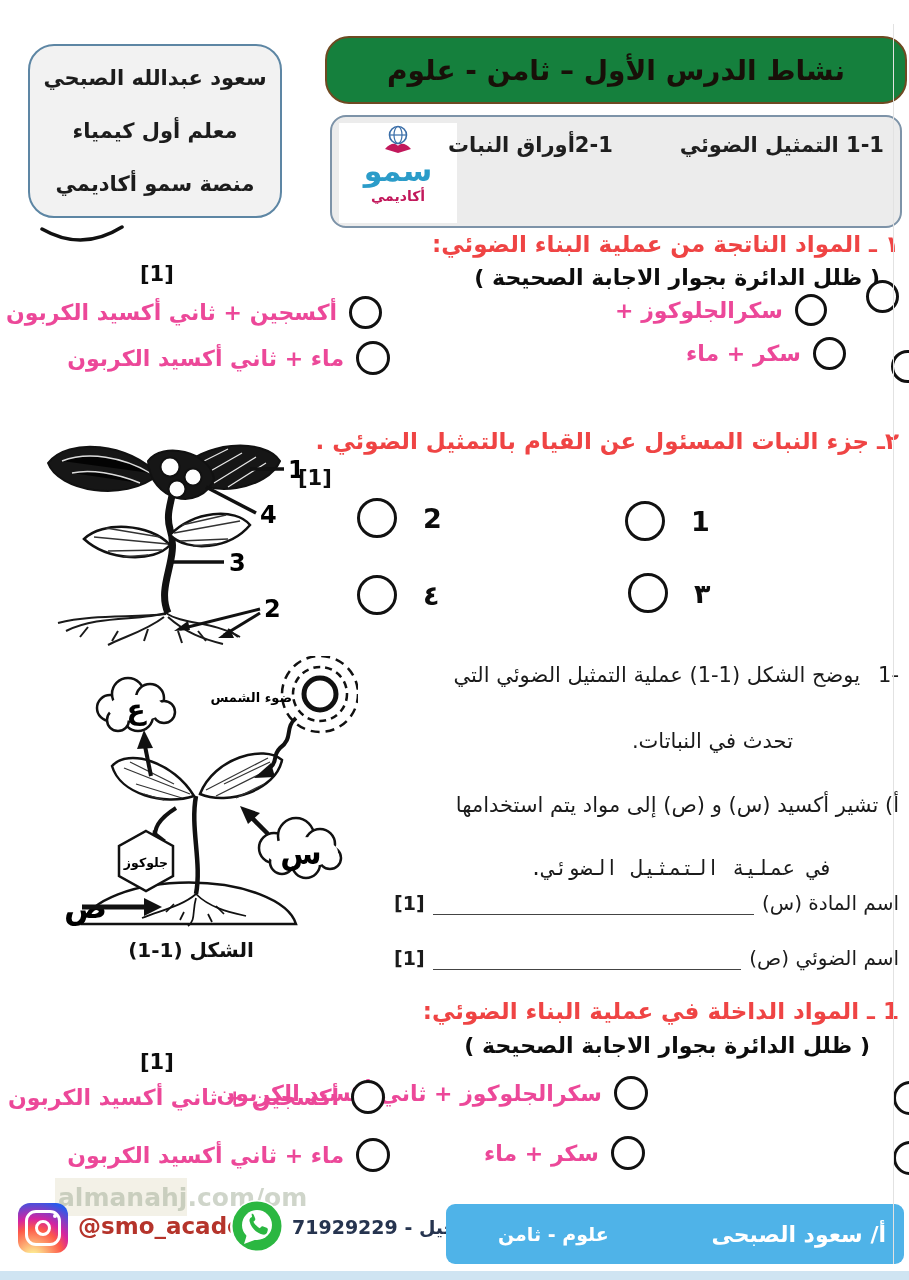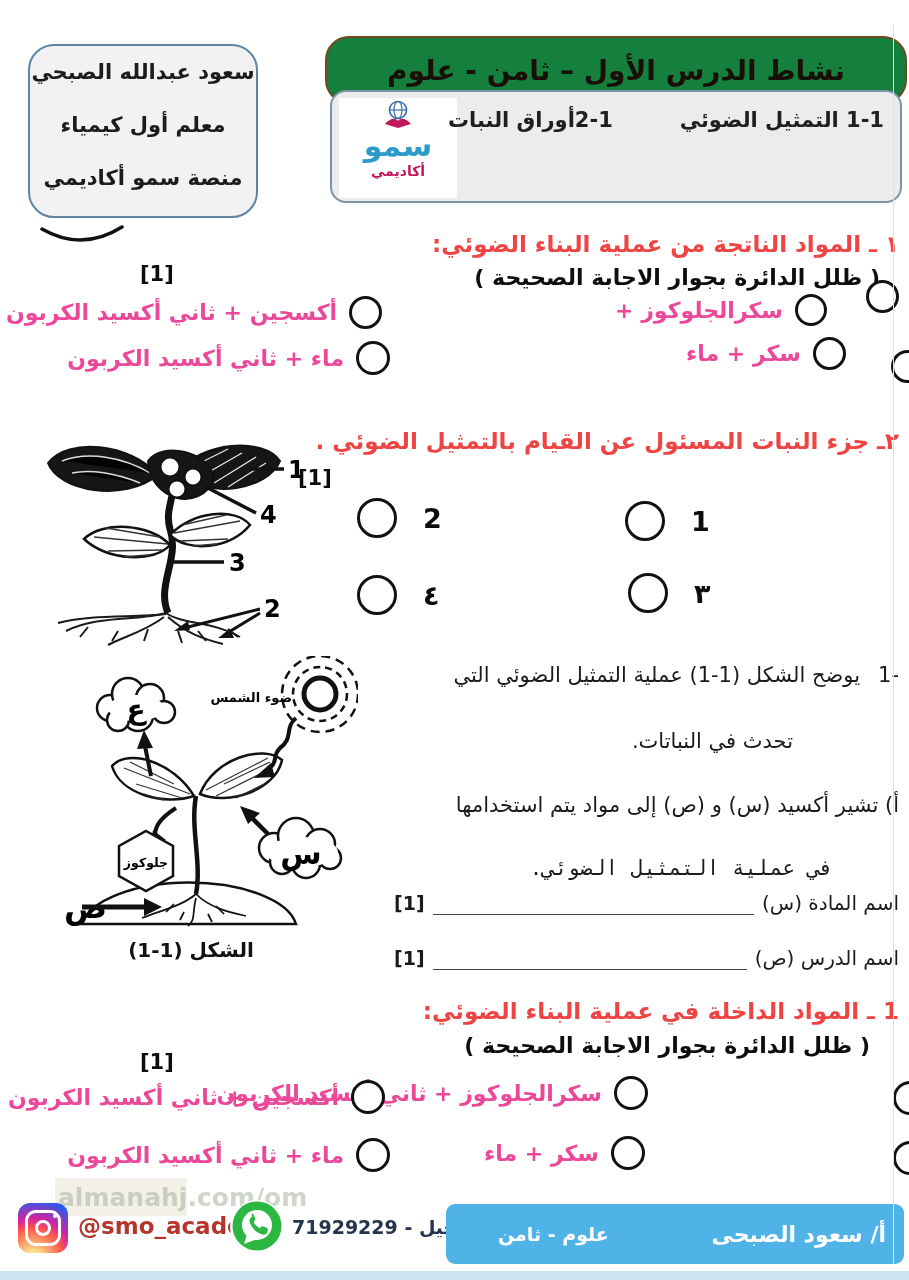--- a/index.html
+++ b/index.html
@@ -4,25 +4,25 @@
 <style>
   html,body{margin:0;padding:0;background:#ffffff;}
   .page{position:relative;width:909px;height:1280px;background:#fff;overflow:hidden;
         font-family:"DejaVu Sans",sans-serif;color:#111;}
   .abs{position:absolute;}
   
   .header-bar{position:absolute;left:325px;top:36px;width:578px;height:64px;background:#15803d;
               border:2.5px solid #6e4a22;border-radius:24px;display:flex;align-items:center;justify-content:center;}
   .header-bar .t{font-size:28px;font-weight:bold;color:#181008;}
   
-  .teacher-card{position:absolute;left:28px;top:44px;width:230px;height:174px;background:#f2f2f2;
-                border:2px solid #5d86a4;border-radius:26px;text-align:center;box-sizing:border-box;}
+  .teacher-card{position:absolute;left:28px;top:44px;width:254px;height:174px;background:#f2f2f2;
+                border:2px solid #5d86a4;border-radius:26px;text-align:center;padding-top:6px;box-sizing:border-box;}
   .teacher-card div{font-size:21px;font-weight:bold;line-height:53px;color:#1c1c1c;}
   
-  .topic-box{position:absolute;left:330px;top:90px;width:572px;height:113px;background:#ececec;
+  .topic-box{position:absolute;left:330px;top:115px;width:572px;height:113px;background:#ececec;
              border:2px solid #7d93a8;border-radius:16px;box-sizing:border-box;}
   .logo-card{position:absolute;left:7px;top:6px;width:118px;height:100px;background:#fff;text-align:center;overflow:hidden;}
   .logo-brand{font-size:30px;font-weight:bold;color:#2B9CC9;line-height:32px;margin-top:-2px;}
   .logo-sub{font-size:14px;font-weight:bold;color:#C2185B;line-height:18px;}
   .topic-line1{position:absolute;right:16px;top:16px;width:436px;display:flex;direction:rtl;
                justify-content:space-between;font-size:21px;font-weight:bold;color:#1f1f1f;}
   .topic-line2{position:absolute;right:16px;top:64px;direction:rtl;font-size:21px;font-weight:bold;color:#1f1f1f;}
   
   .qt{position:absolute;direction:rtl;font-weight:bold;font-size:23px;color:#ef4444;white-space:nowrap;}
   .qi{position:absolute;direction:rtl;font-weight:bold;font-size:22px;color:#0d0d0d;white-space:nowrap;}
@@ -279,21 +279,21 @@
   <div class="ps" style="right:116px;top:729px;">تحدث في النباتات.</div>
   <div class="ps" style="right:10px;top:793px;">أ)  تشير أكسيد (س) و (ص) إلى مواد يتم استخدامها</div>
   <div class="ps" style="right:76px;top:856px;font-family:Liberation Mono, monospace;">في عملية التمثيل الضوئي.</div>
 
   <div class="field" style="right:10px;top:891px;">
     <span class="lbl">اسم المادة (س)</span>
     <span class="line"></span>
     <span class="mk">[1]</span>
   </div>
   <div class="field" style="right:10px;top:946px;">
-    <span class="lbl">اسم الدرس (ص)</span>
+    <span class="lbl">اسم الضوئي (ص)</span>
     <span class="line"></span>
     <span class="mk">[1]</span>
   </div>
 
   <div class="qt" style="right:10px;top:998px;text-align:right;">1 ـ المواد الداخلة في عملية البناء الضوئي:</div>
   <div class="qi" style="right:39px;top:1033px;">( ظلل الدائرة بجوار الاجابة الصحيحة )</div>
   <span class="circle lone" style="left:893px;top:1081px;width:34px;height:34px;"></span>
   <span class="circle lone" style="left:893px;top:1141px;width:34px;height:34px;"></span>
 
   <div class="opt" style="right:261px;top:1076px;">

